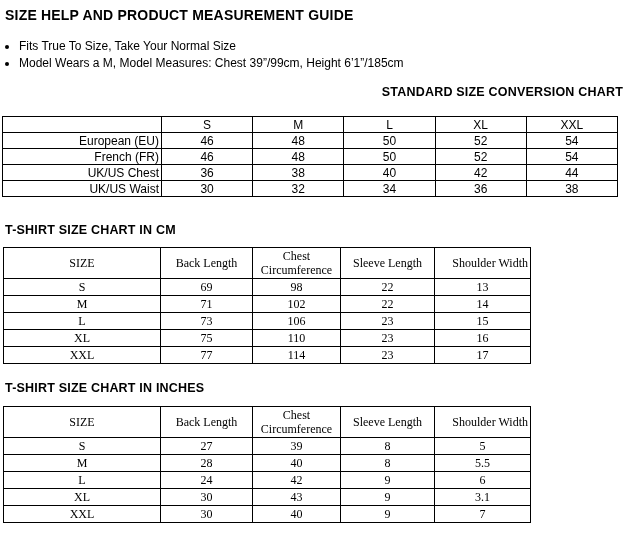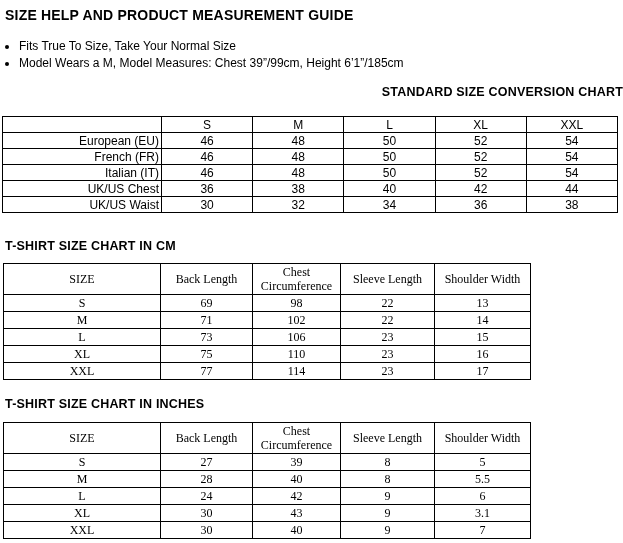--- a/index.html
+++ b/index.html
@@ -59,21 +59,21 @@
   .t1 td:first-child { text-align: right; padding-left: 4px; }
 
   
   .t2 { width: 527px; margin-top: 10px; margin-left: -2px; font-family: Liberation Serif, serif; }
   .t2 th { height: 31px; line-height: 14px; }
   .t2 td { height: 17px; line-height: 15px; }
   .t2 th:nth-child(1) { width: 157px; }
   .t2 th:nth-child(2) { width: 92px; }
   .t2 th:nth-child(3) { width: 88px; }
   .t2 th:nth-child(4) { width: 94px; }
-  .t2 th:nth-child(5) { width: 96px; }
+  .t2 th:nth-child(5) { width: 96px; text-align: right; }
   .t3 { margin-top: 11px; }
 </style>
 </head>
 <body>
 
 <div class="page">
 
   <div class="page-title">SIZE HELP AND PRODUCT MEASUREMENT GUIDE</div>
 
   <ul class="bullets">
@@ -105,28 +105,20 @@
         </tr>
         <tr>
           <td>French (FR)</td>
           <td>46</td>
           <td>48</td>
           <td>50</td>
           <td>52</td>
           <td>54</td>
         </tr>
         <tr>
-          <td>Italian (IT)</td>
-          <td>46</td>
-          <td>48</td>
-          <td>50</td>
-          <td>52</td>
-          <td>54</td>
-        </tr>
-        <tr>
           <td>UK/US Chest</td>
           <td>36</td>
           <td>38</td>
           <td>40</td>
           <td>42</td>
           <td>44</td>
         </tr>
         <tr>
           <td>UK/US Waist</td>
           <td>30</td>

